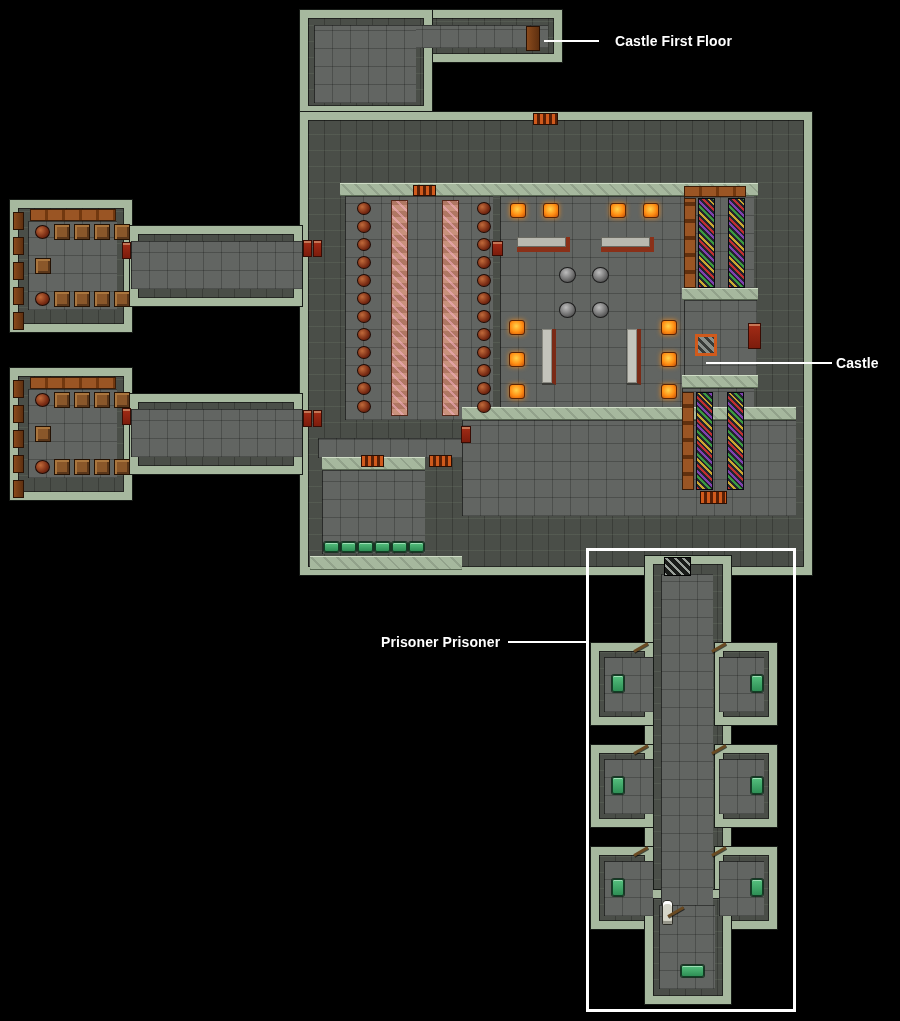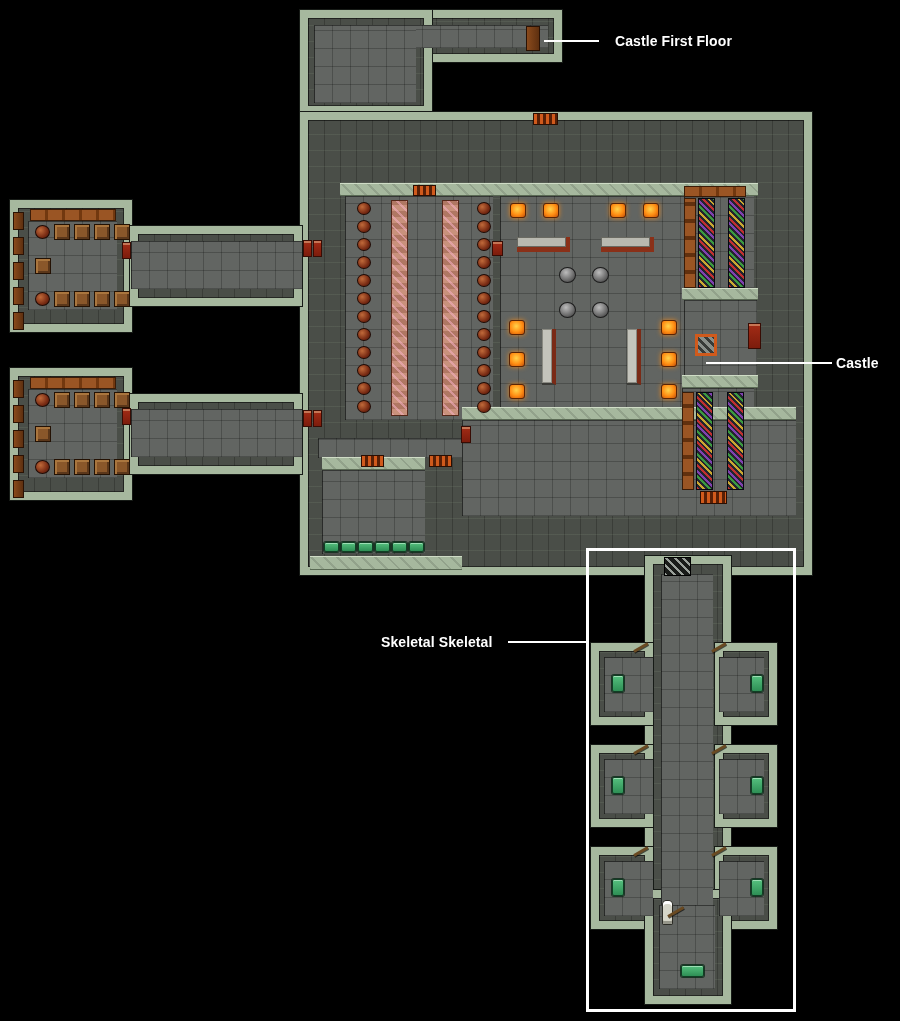--- a/index.html
+++ b/index.html
@@ -265,15 +265,15 @@
     <div class="ann-text">Castle First Floor</div>
   </div>
 
   <div class="ann" id="ann-sewers">
     <div class="ann-line"></div>
     <div class="ann-text">Castle</div>
   </div>
 
   <div class="ann" id="ann-skeletal">
     <div class="ann-line"></div>
-    <div class="ann-text">Skeletal Skeletal</div>
+    <div class="ann-text">Prisoner Prisoner</div>
   </div>
 </div>
 
 </body></html>

